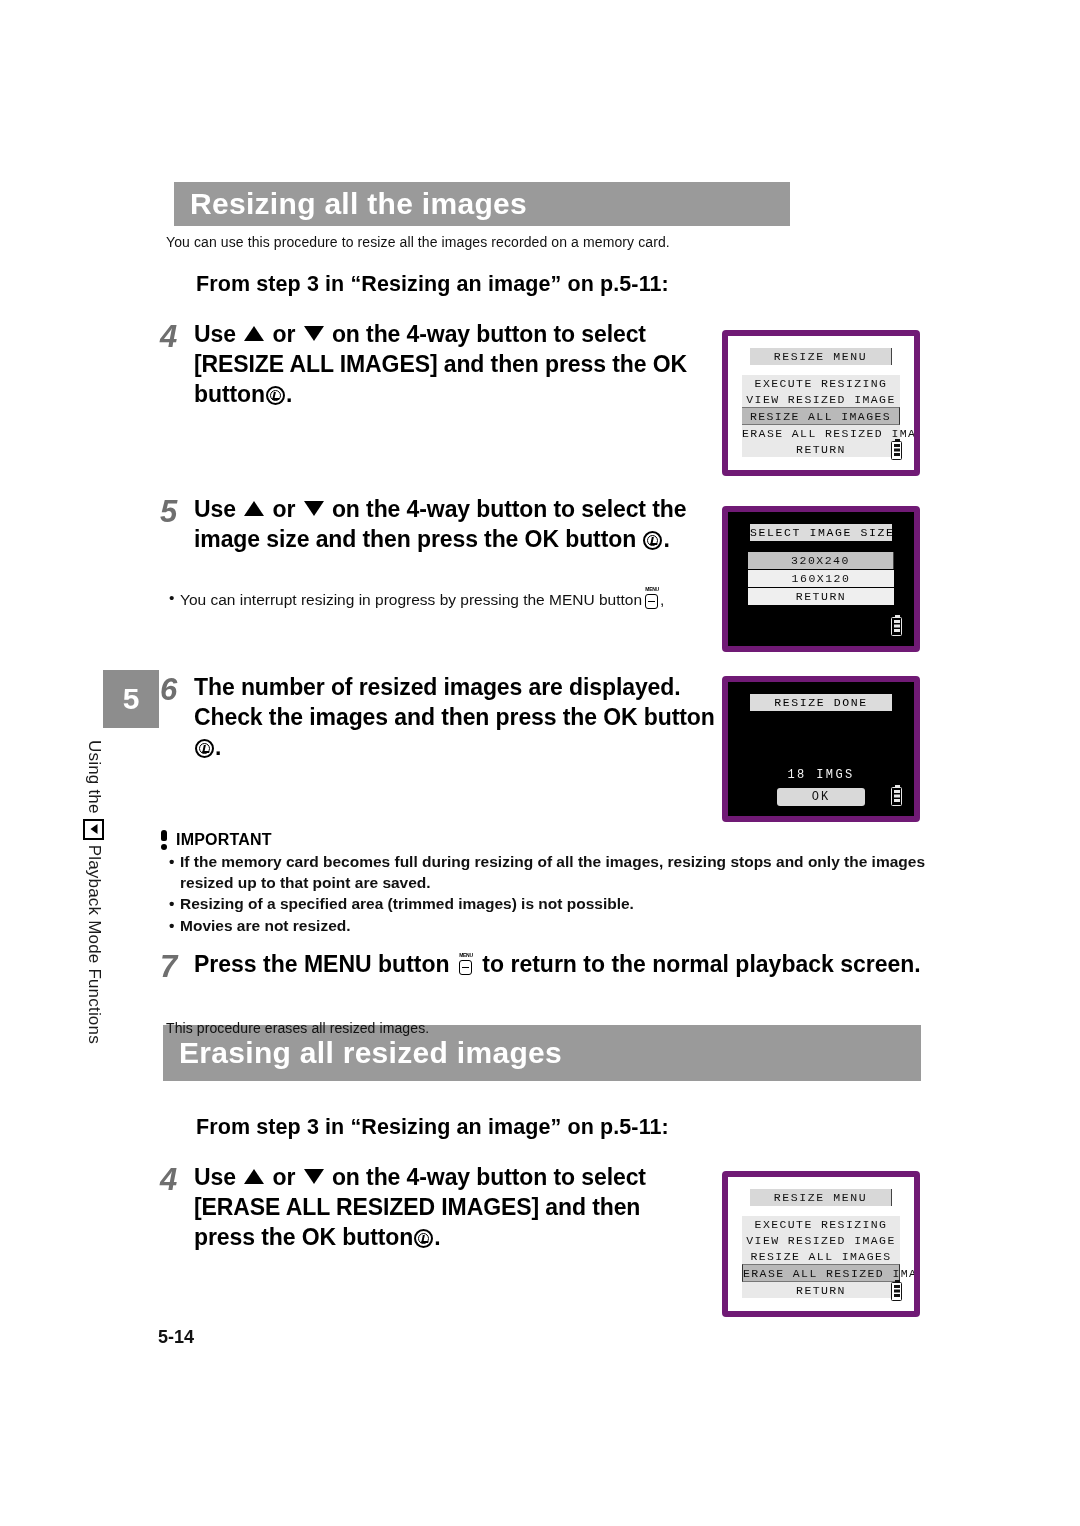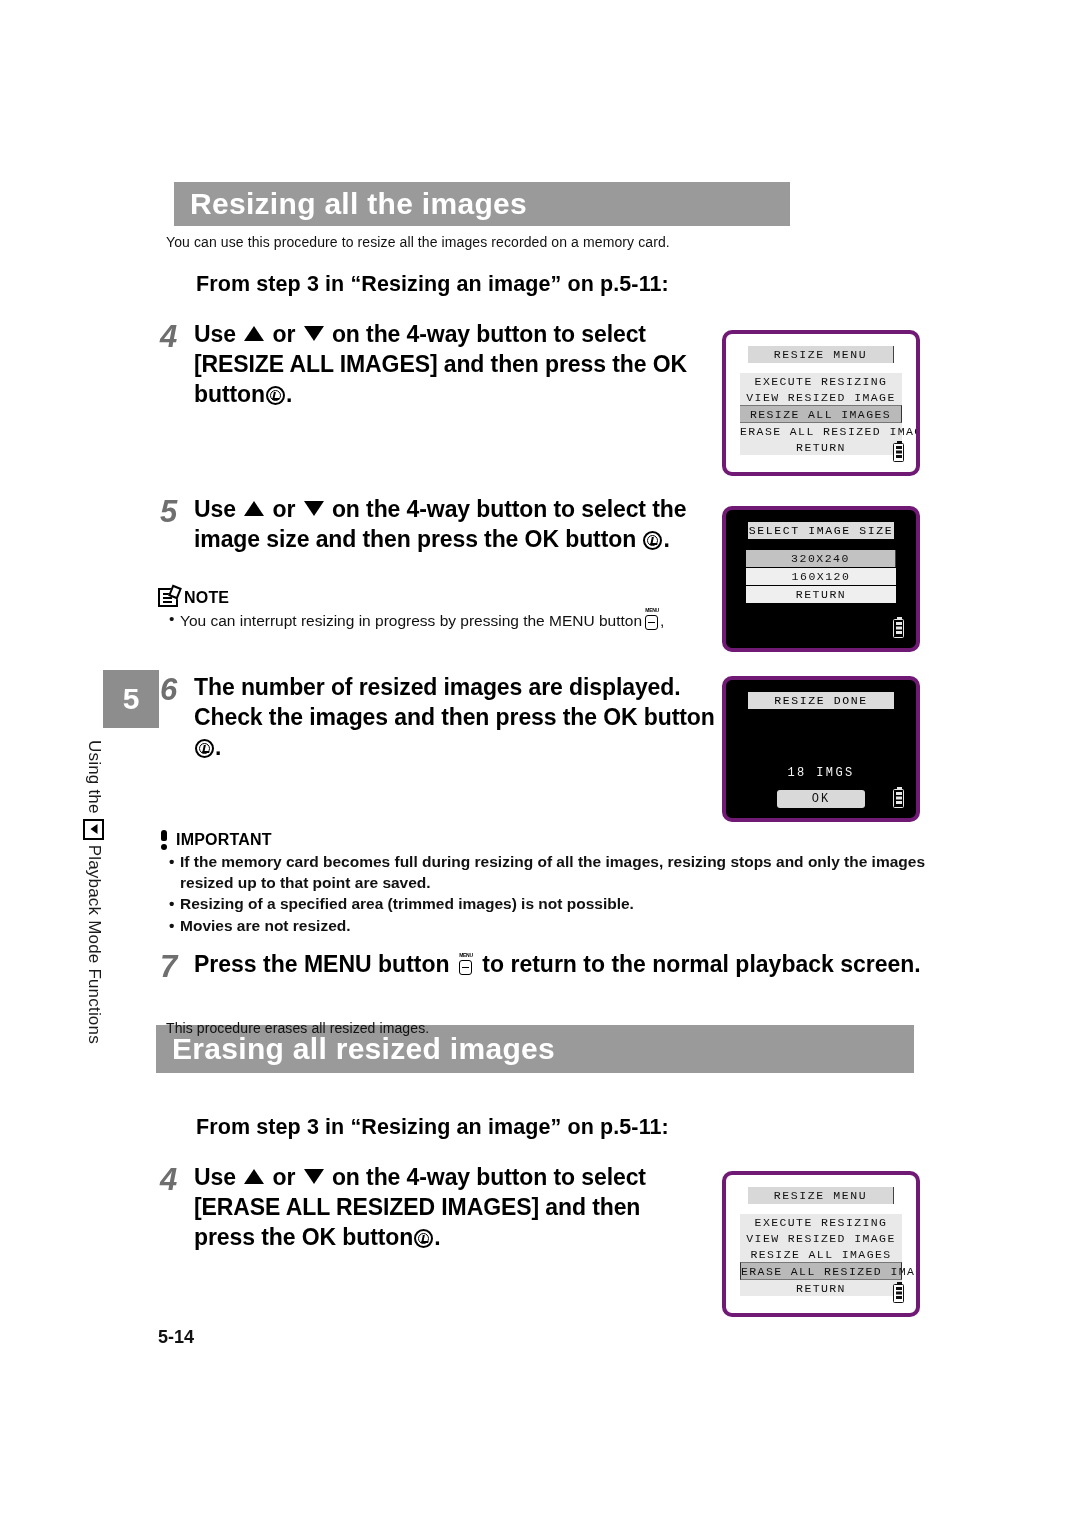--- a/index.html
+++ b/index.html
@@ -300,22 +300,22 @@
   .bullet-row .dot {
     position: absolute;
     left: -11px;
     top: 0px;
   }
 
   
   .lcd {
     position: absolute;
     box-sizing: border-box;
-    border: 4px solid #701a75;
-    border-radius: 10px;
+    border: 6px solid #701a75;
+    border-radius: 4px;
     overflow: hidden;
     font-family: "Liberation Mono", monospace;
   }
   .lcd.white { background: #ffffff; }
   .lcd.black { background: #000000; }
 
   .lcd-inner {
     position: absolute;
     left: 0; top: 0; right: 0; bottom: 0;
     padding: 10px 12px;
@@ -516,24 +516,20 @@
       <div class="size-list">
         <div class="size-row sel">320X240</div>
         <div class="size-row">160X120</div>
         <div class="size-row">RETURN</div>
       </div>
       <div class="battery"></div>
     </div>
   </div>
 
   <div class="callout" style="left:158px; top:588px; width:560px;">
-    <div class="callout-head">
-      <span class="note-icon"></span>
-      <span class="title">NOTE</span>
-    </div>
     <div class="bullets">
       <div class="bullet-row">
         <span class="dot">•</span>
         <span>You can interrupt resizing in progress by pressing the MENU button</span><span class="menu-glyph small"><span class="cap">MENU</span><span class="btn"></span></span><span>,</span>
       </div>
     </div>
   </div>
 
   <div class="step" style="left:160px; top:673px; width:560px;">
     <div class="step-num">6</div>
@@ -577,21 +573,21 @@
   <div class="step" style="left:160px; top:950px; width:790px;">
     <div class="step-num">7</div>
     <div class="step-body wide">
       <span>Press the MENU button</span>
       <span class="menu-glyph"><span class="cap">MENU</span><span class="btn"></span></span>
       <span>to return to the normal playback</span>
       <span>screen.</span>
     </div>
   </div>
 
-  <div class="section-bar" style="left:156px; top:1025px; width:758px; height:48px;">Erasing all resized images</div>
+  <div class="section-bar" style="left:163px; top:1025px; width:758px; height:56px;">Erasing all resized images</div>
 
   <div class="intro" style="left:166px; top:1020px; width:760px;">This procedure erases all resized images.</div>
 
   <div class="from-step" style="left:196px; top:1115px;">From step 3 in “Resizing an image” on p.5-11:</div>
 
   <div class="step" style="left:160px; top:1163px; width:545px;">
     <div class="step-num">4</div>
     <div class="step-body">
       <span>Use</span>
       <span class="tri-up"></span>

